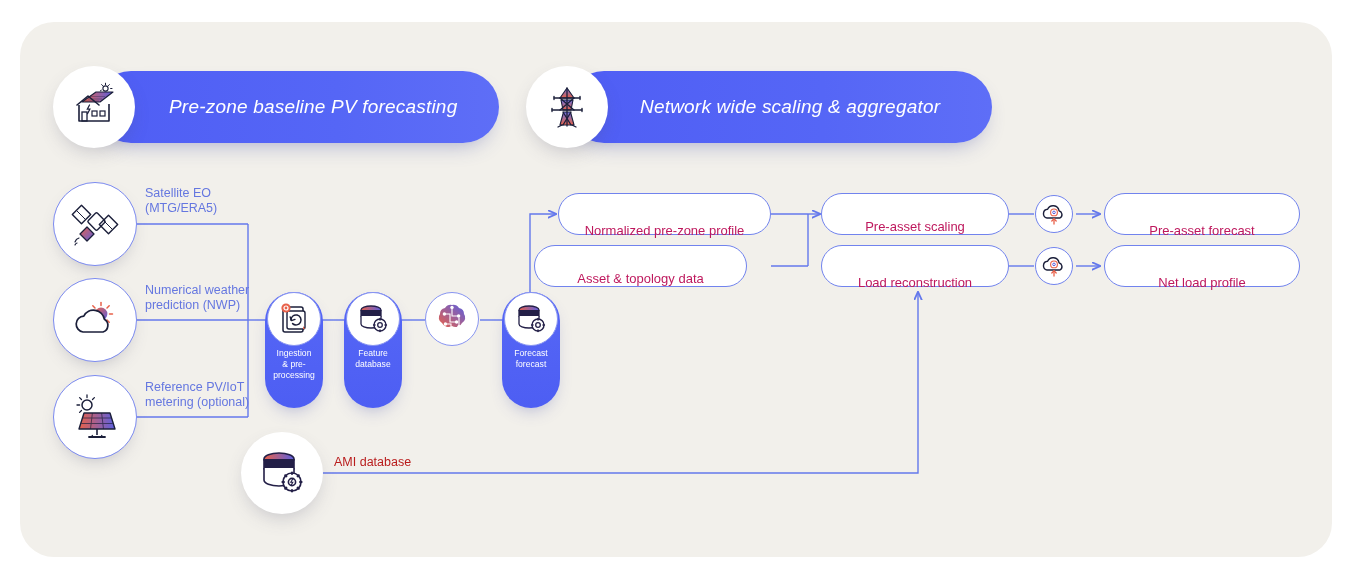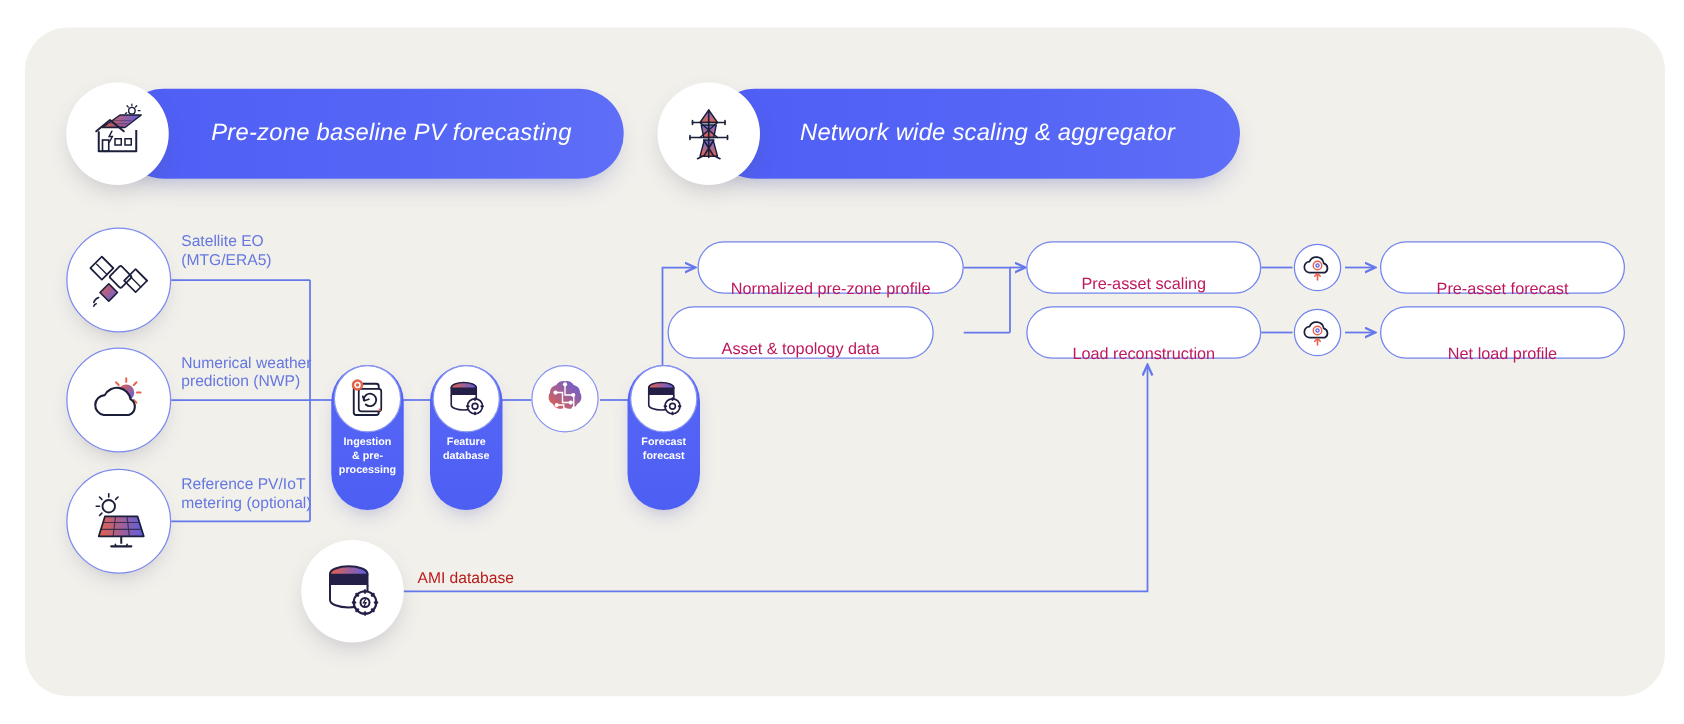--- a/index.html
+++ b/index.html
@@ -66,21 +66,20 @@
   }
 
   
   .cap {
     position: absolute;
     width: 58px; height: 116px;
     border-radius: 29px;
     background: linear-gradient(180deg,#5667f6 0%,#4d5ef3 100%);
     box-shadow: 0 8px 18px -8px rgba(70,80,170,.45);
     z-index: 3;
-    font-weight: bold;
   }
   .cap-text {
     position: absolute;
     left: 0; right: 0;
     top: 56px;
     text-align: center;
     color: #ffffff;
     font-size: 8.6px;
     line-height: 11px;
     white-space: pre-line;

